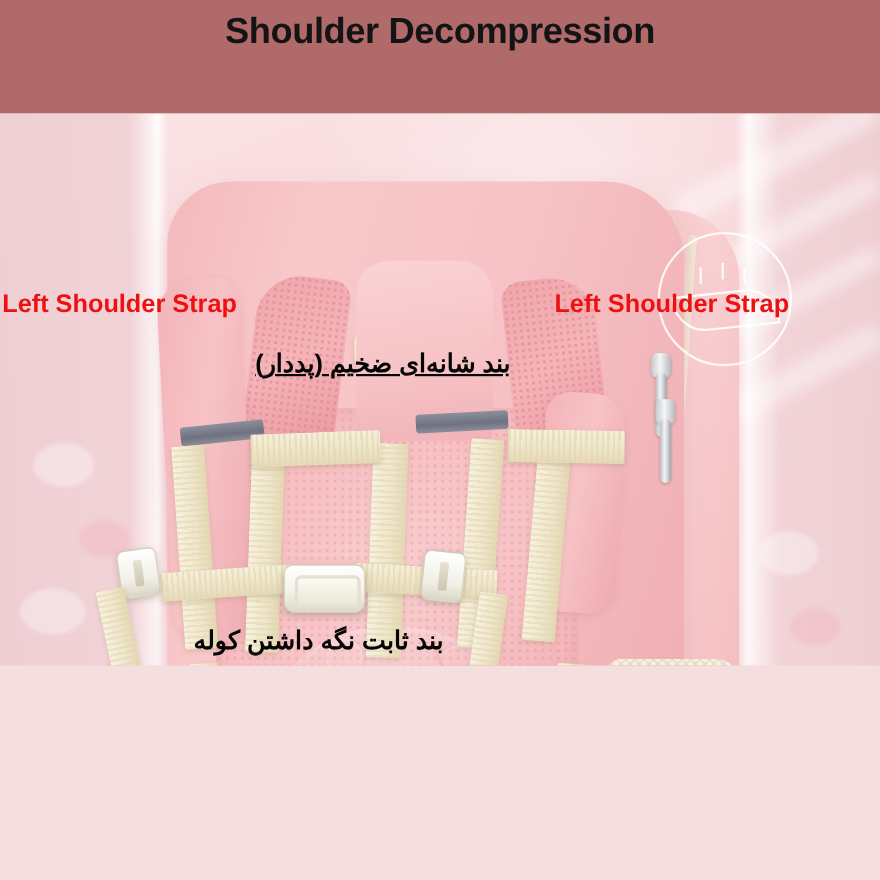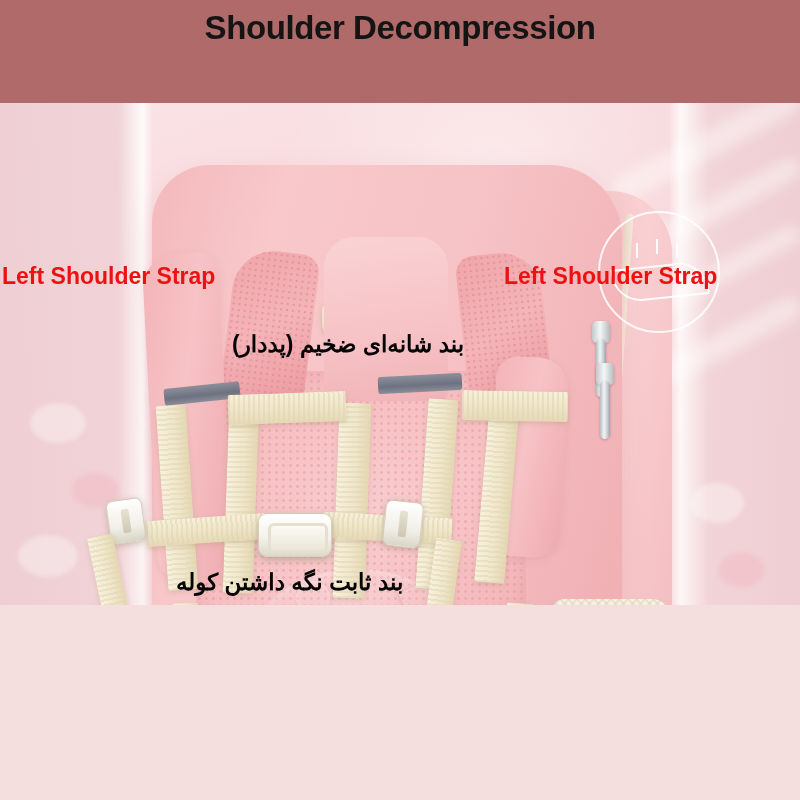--- a/index.html
+++ b/index.html
@@ -267,21 +267,21 @@
     border-radius:10px 10px 26px 26px;
     background:linear-gradient(150deg,#f3b2b7,#eda4aa);
   }
 
   
   .label{position:absolute;white-space:nowrap;z-index:40;line-height:1;}
   .label.en{color:#ee1111;font-weight:bold;font-size:23px;}
   .label.fa{color:#050505;font-weight:bold;font-size:23px;direction:rtl;}
   #lbl-left-strap{left:2px;top:162px;}
   #lbl-right-strap{left:504px;top:162px;}
-  #lbl-thick-strap{left:232px;top:230px;}
+  #lbl-thick-strap{left:232px;top:216px;text-decoration:underline;}
   #lbl-adjustable{left:192px;top:367px;}
   #lbl-fixed-strap{left:176px;top:468px;text-align:center;}
   #lbl-chest{left:206px;top:637px;}
 </style>
 </head>
 <body>
 
 <div id="stage">
 
   <div id="header">

